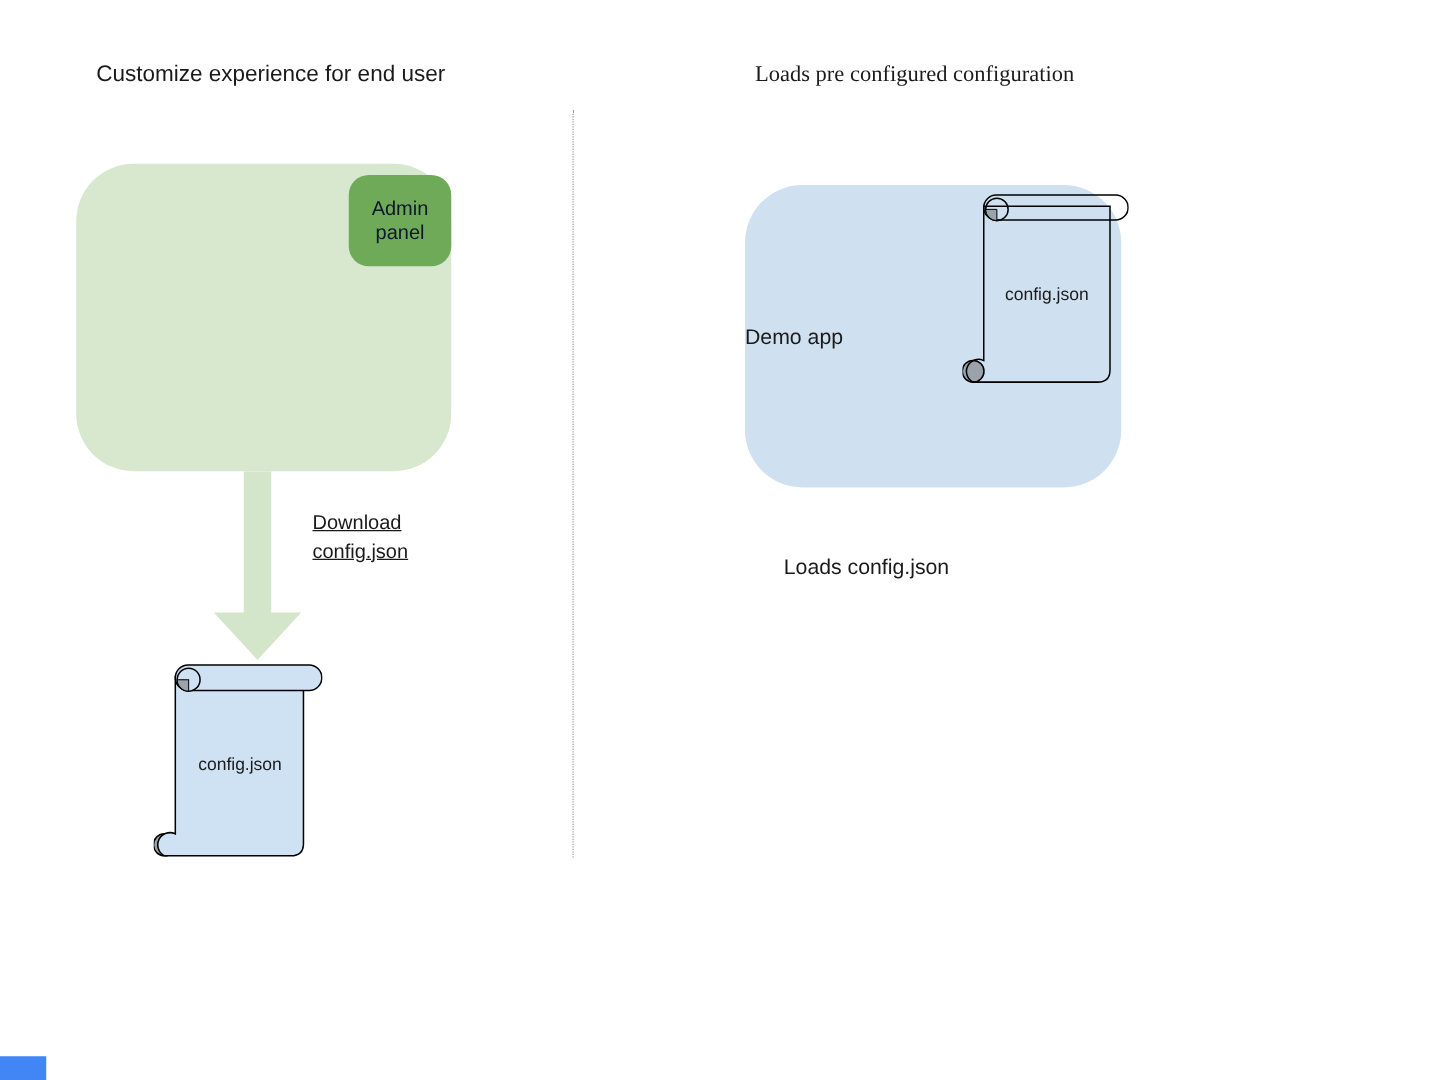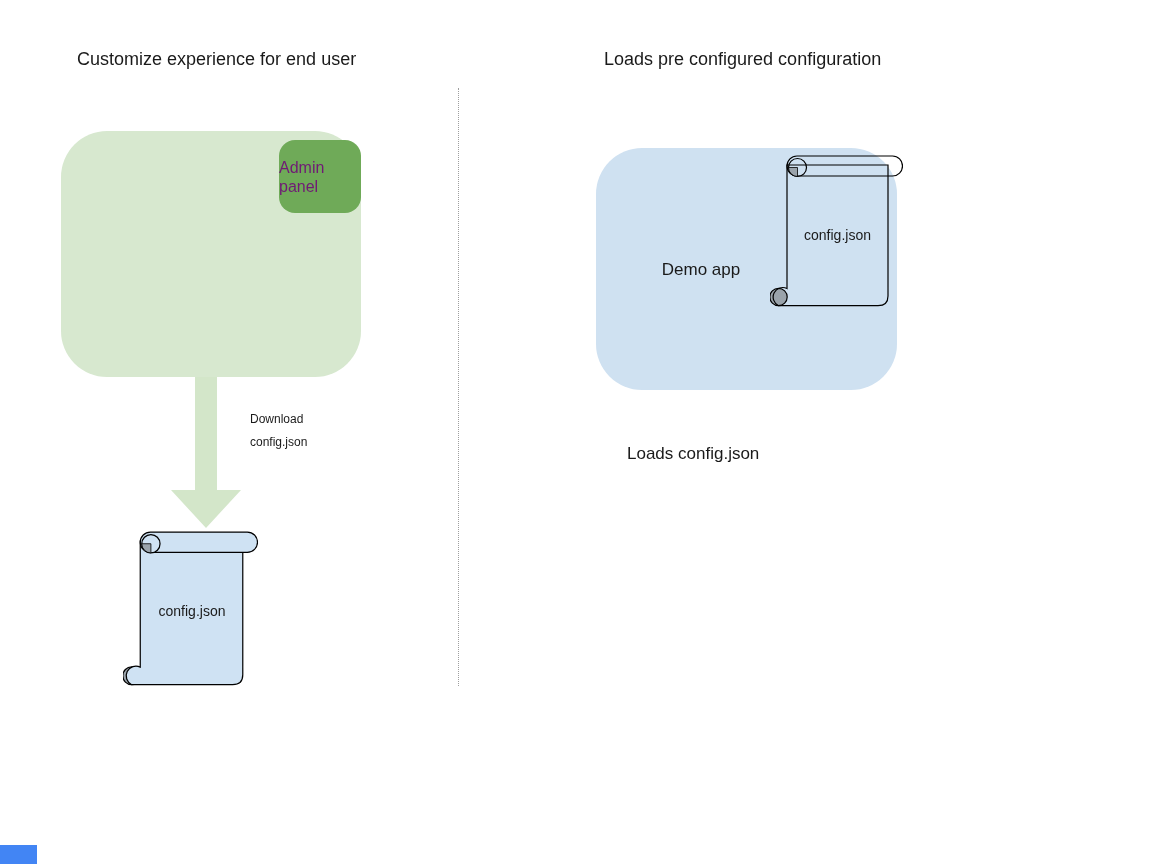--- a/index.html
+++ b/index.html
@@ -7,29 +7,29 @@
     position:relative;width:1152px;height:864px;background:#ffffff;overflow:hidden;
     font-family:"Liberation Sans", sans-serif;color:var(--text,#1a1a1a);
   }
   .abs{position:absolute;}
   .title{font-size:18px;line-height:20px;white-space:nowrap;}
   .app-box{position:absolute;border-radius:46px;}
   .admin-app{left:61px;top:131px;width:300px;height:246px;background:var(--admin-app-fill,#d7e8cf);}
   .admin-panel{
     position:absolute;left:279px;top:140px;width:82px;height:73px;border-radius:16px;
     background:var(--admin-panel-fill,#6faa58);
-    display:flex;align-items:center;justify-content:center;text-align:left;
-    font-size:16px;line-height:19px;color:#701a75;
+    display:flex;align-items:center;justify-content:center;text-align:center;
+    font-size:16px;line-height:19px;color:#0f172a;
   }
   .admin-app-label{left:61px;top:245px;width:300px;text-align:center;font-size:17px;}
   .demo-app{left:596px;top:148px;width:301px;height:242px;background:var(--demo-app-fill,#cfe1f1);}
-  .demo-app-label{left:596px;top:260px;width:210px;text-align:center;font-size:17px;}
+  .demo-app-label{left:596px;top:260px;width:210px;text-align:left;font-size:17px;}
   .arrow-svg{left:171px;top:377px;width:70px;height:151px;}
   .arrow-svg polygon{fill:var(--arrow-fill,#d3e6c9);}
-  .download-label{left:250px;top:408px;font-size:12px;line-height:22.5px;white-space:pre-line;}
+  .download-label{left:250px;top:408px;font-size:16px;line-height:22.5px;white-space:pre-line;text-decoration:underline;}
   .caption{left:627px;top:444px;font-size:17px;white-space:nowrap;}
   .divider{left:458px;top:88px;height:598px;width:0;border-left:1px dotted var(--divider,#9e9e9e);}
   .scroll-svg{display:block;}
   .scroll-wrap-left{left:123px;top:531px;width:135px;height:155px;}
   .scroll-wrap-right{left:770px;top:155px;width:133px;height:152px;}
   .scroll-svg .sbody,.scroll-svg .sbar,.scroll-svg .scurl-top{
     fill:var(--scroll-fill,#cfe2f3);stroke:#000;stroke-width:1.2;
   }
   .scroll-svg .curl{fill:var(--scroll-curl-fill,#9aa3ab);stroke:#000;stroke-width:1.2;}
   .scroll-svg .curl-wedge{fill:var(--scroll-curl-fill,#9aa3ab);stroke:#000;stroke-width:0.8;}
@@ -66,21 +66,21 @@
       <path class="sbody" d="M17,10 H118 V141 Q118,150.7 108,150.7 H8.5 A9,9 0 0 1 17,133.5 Z"></path>
       <rect class="sbar" x="17" y="1" width="115.5" height="20" rx="10"></rect>
       <circle class="scurl-top" cx="27.5" cy="12.5" r="9"></circle>
       <path class="curl-wedge" d="M18.5,12.5 A9,9 0 0 0 27.5,21.5 L27.5,12.5 Z"></path>
     </svg>
   </div>
   <div class="scroll-label scroll-label--left">config.json</div>
 
   <div class="abs divider"></div>
 
-  <div class="abs title" style="left:604px;top:49px;">Loads pre configured configuration</div>
+  <div class="abs title" style="left:604px;top:49px;font-family:Liberation Serif, serif;">Loads pre configured configuration</div>
 
   <div class="app-box demo-app"></div>
 
   <div class="abs demo-app-label">Demo app</div>
 
   <div class="abs scroll-wrap-right">
     <svg class="scroll-svg scroll--transparent" viewBox="0 0 133 152" width="133" height="152" preserveAspectRatio="none" aria-hidden="true">
       <circle class="curl" cx="8.5" cy="142" r="8.7"></circle>
       <path class="sbody" d="M17,10 H118 V141 Q118,150.7 108,150.7 H8.5 A9,9 0 0 1 17,133.5 Z"></path>
       <rect class="sbar" x="17" y="1" width="115.5" height="20" rx="10"></rect>

